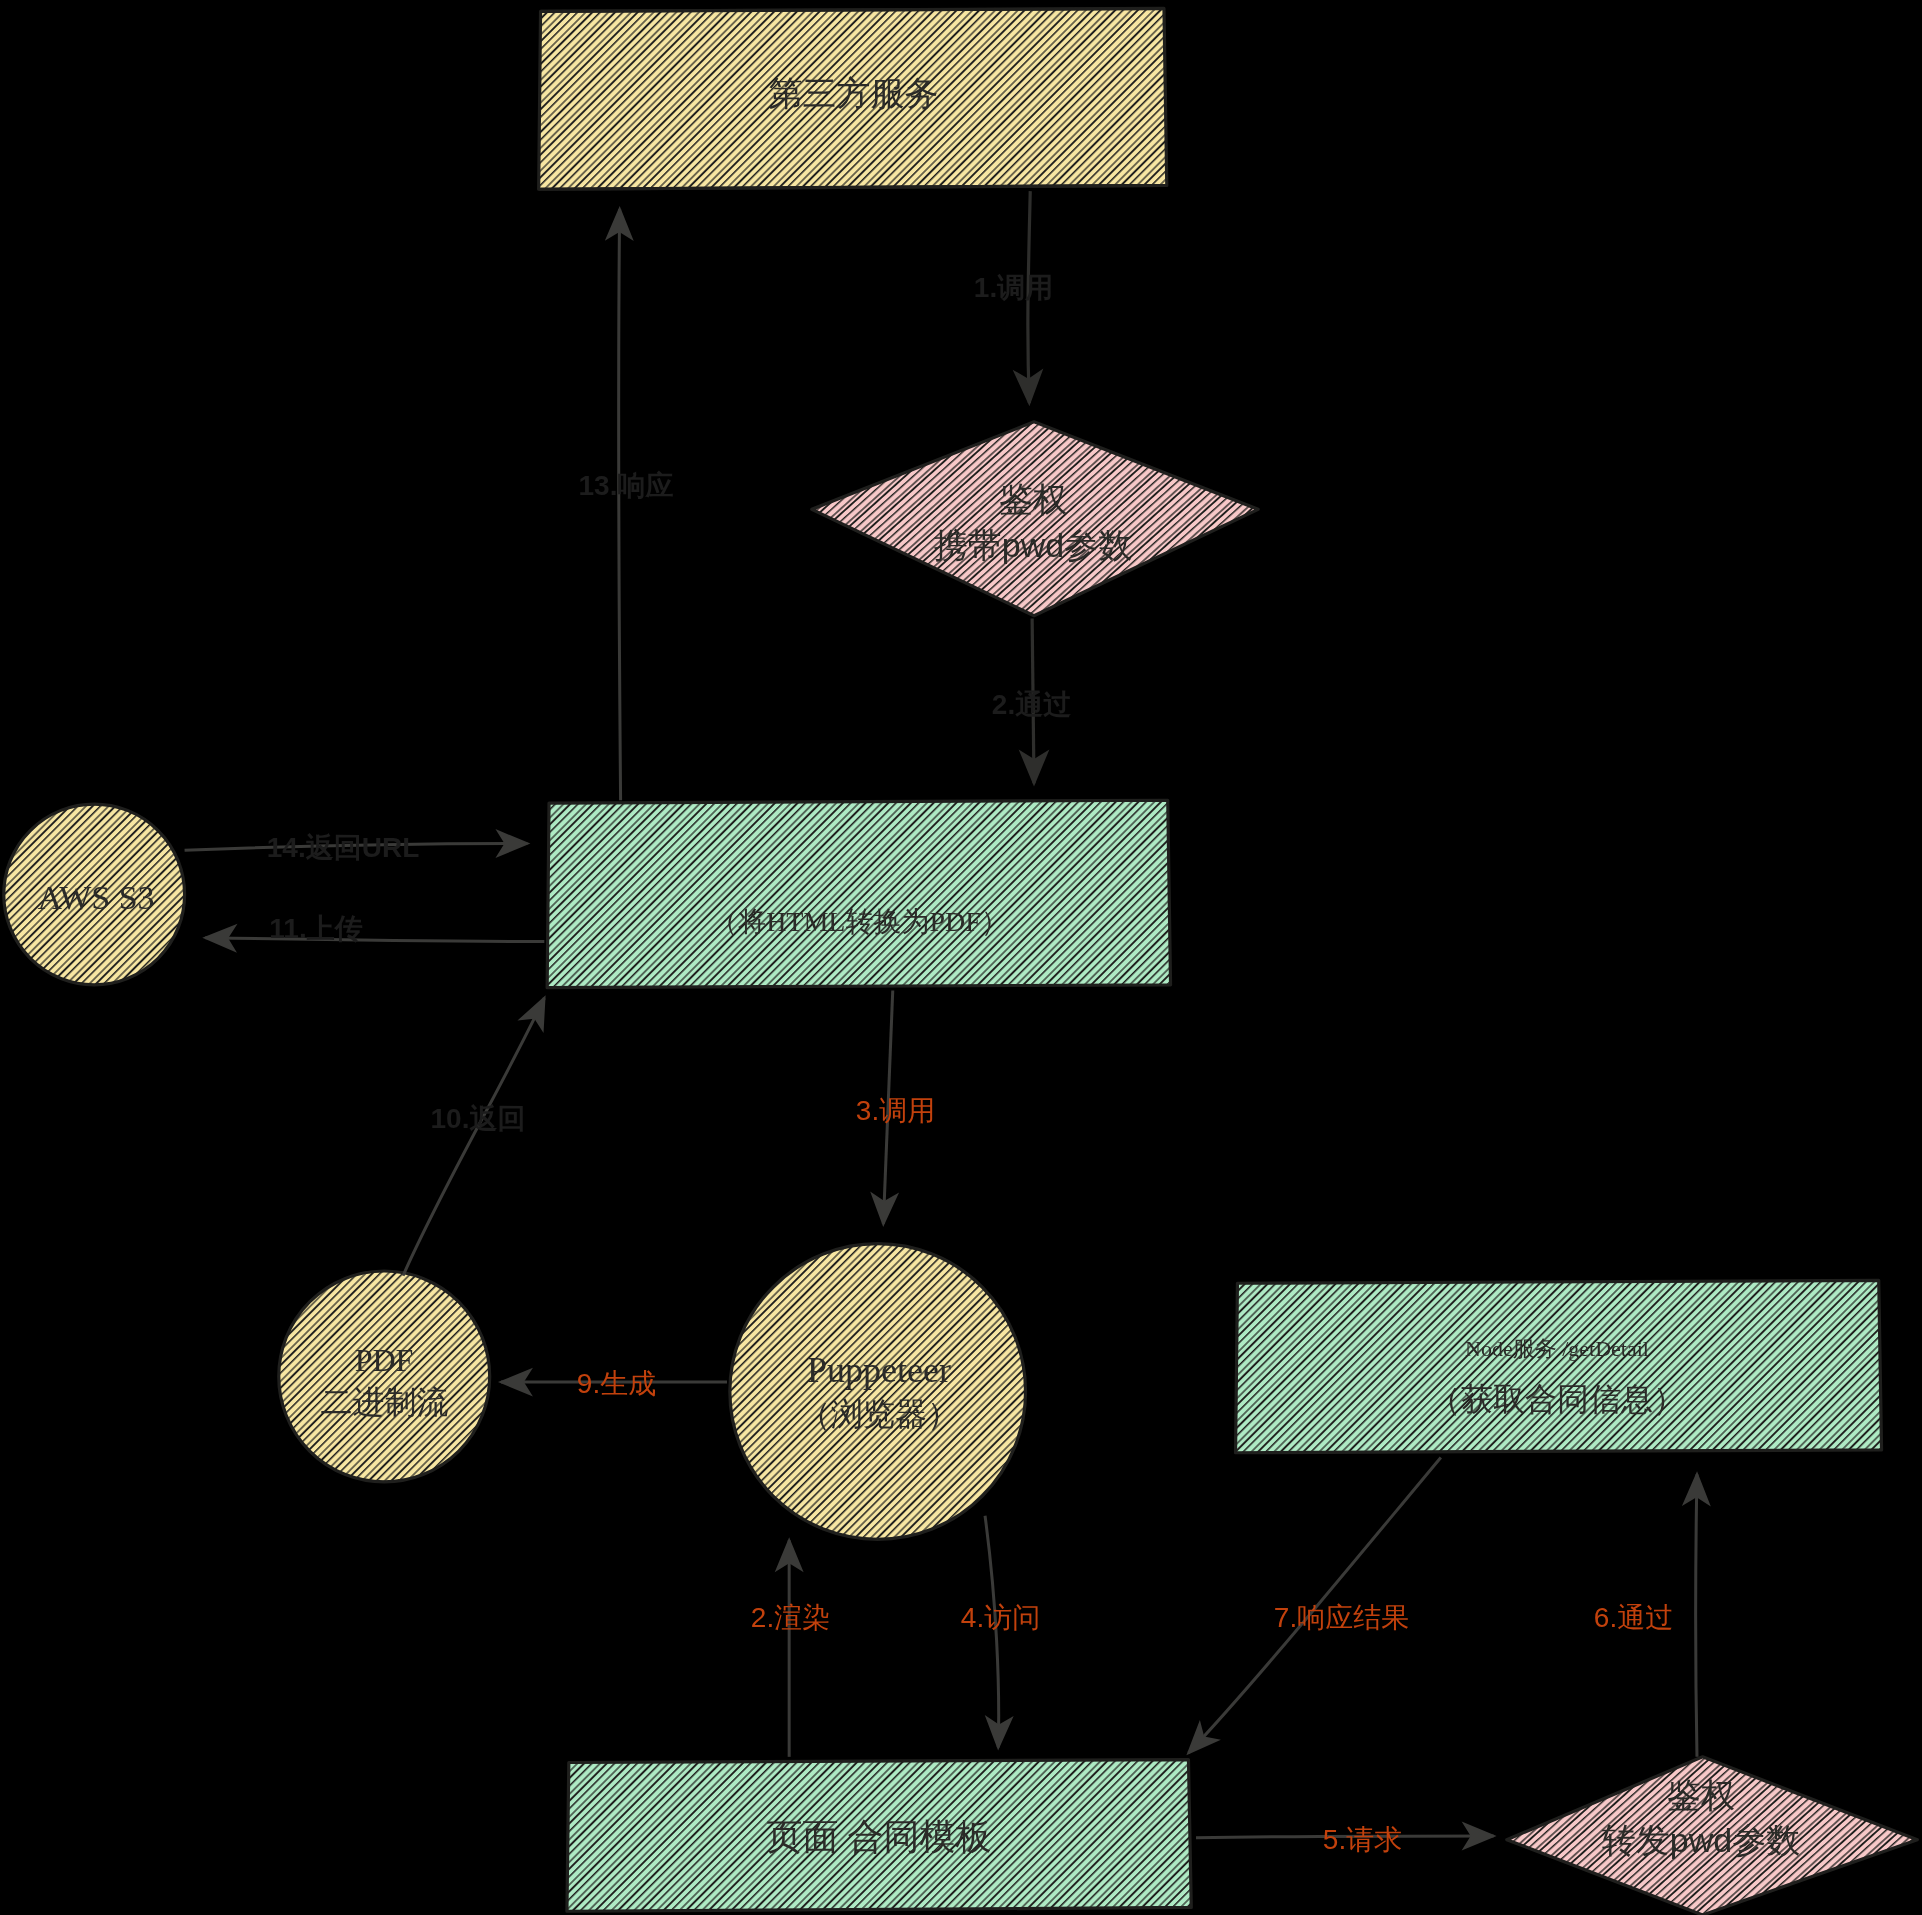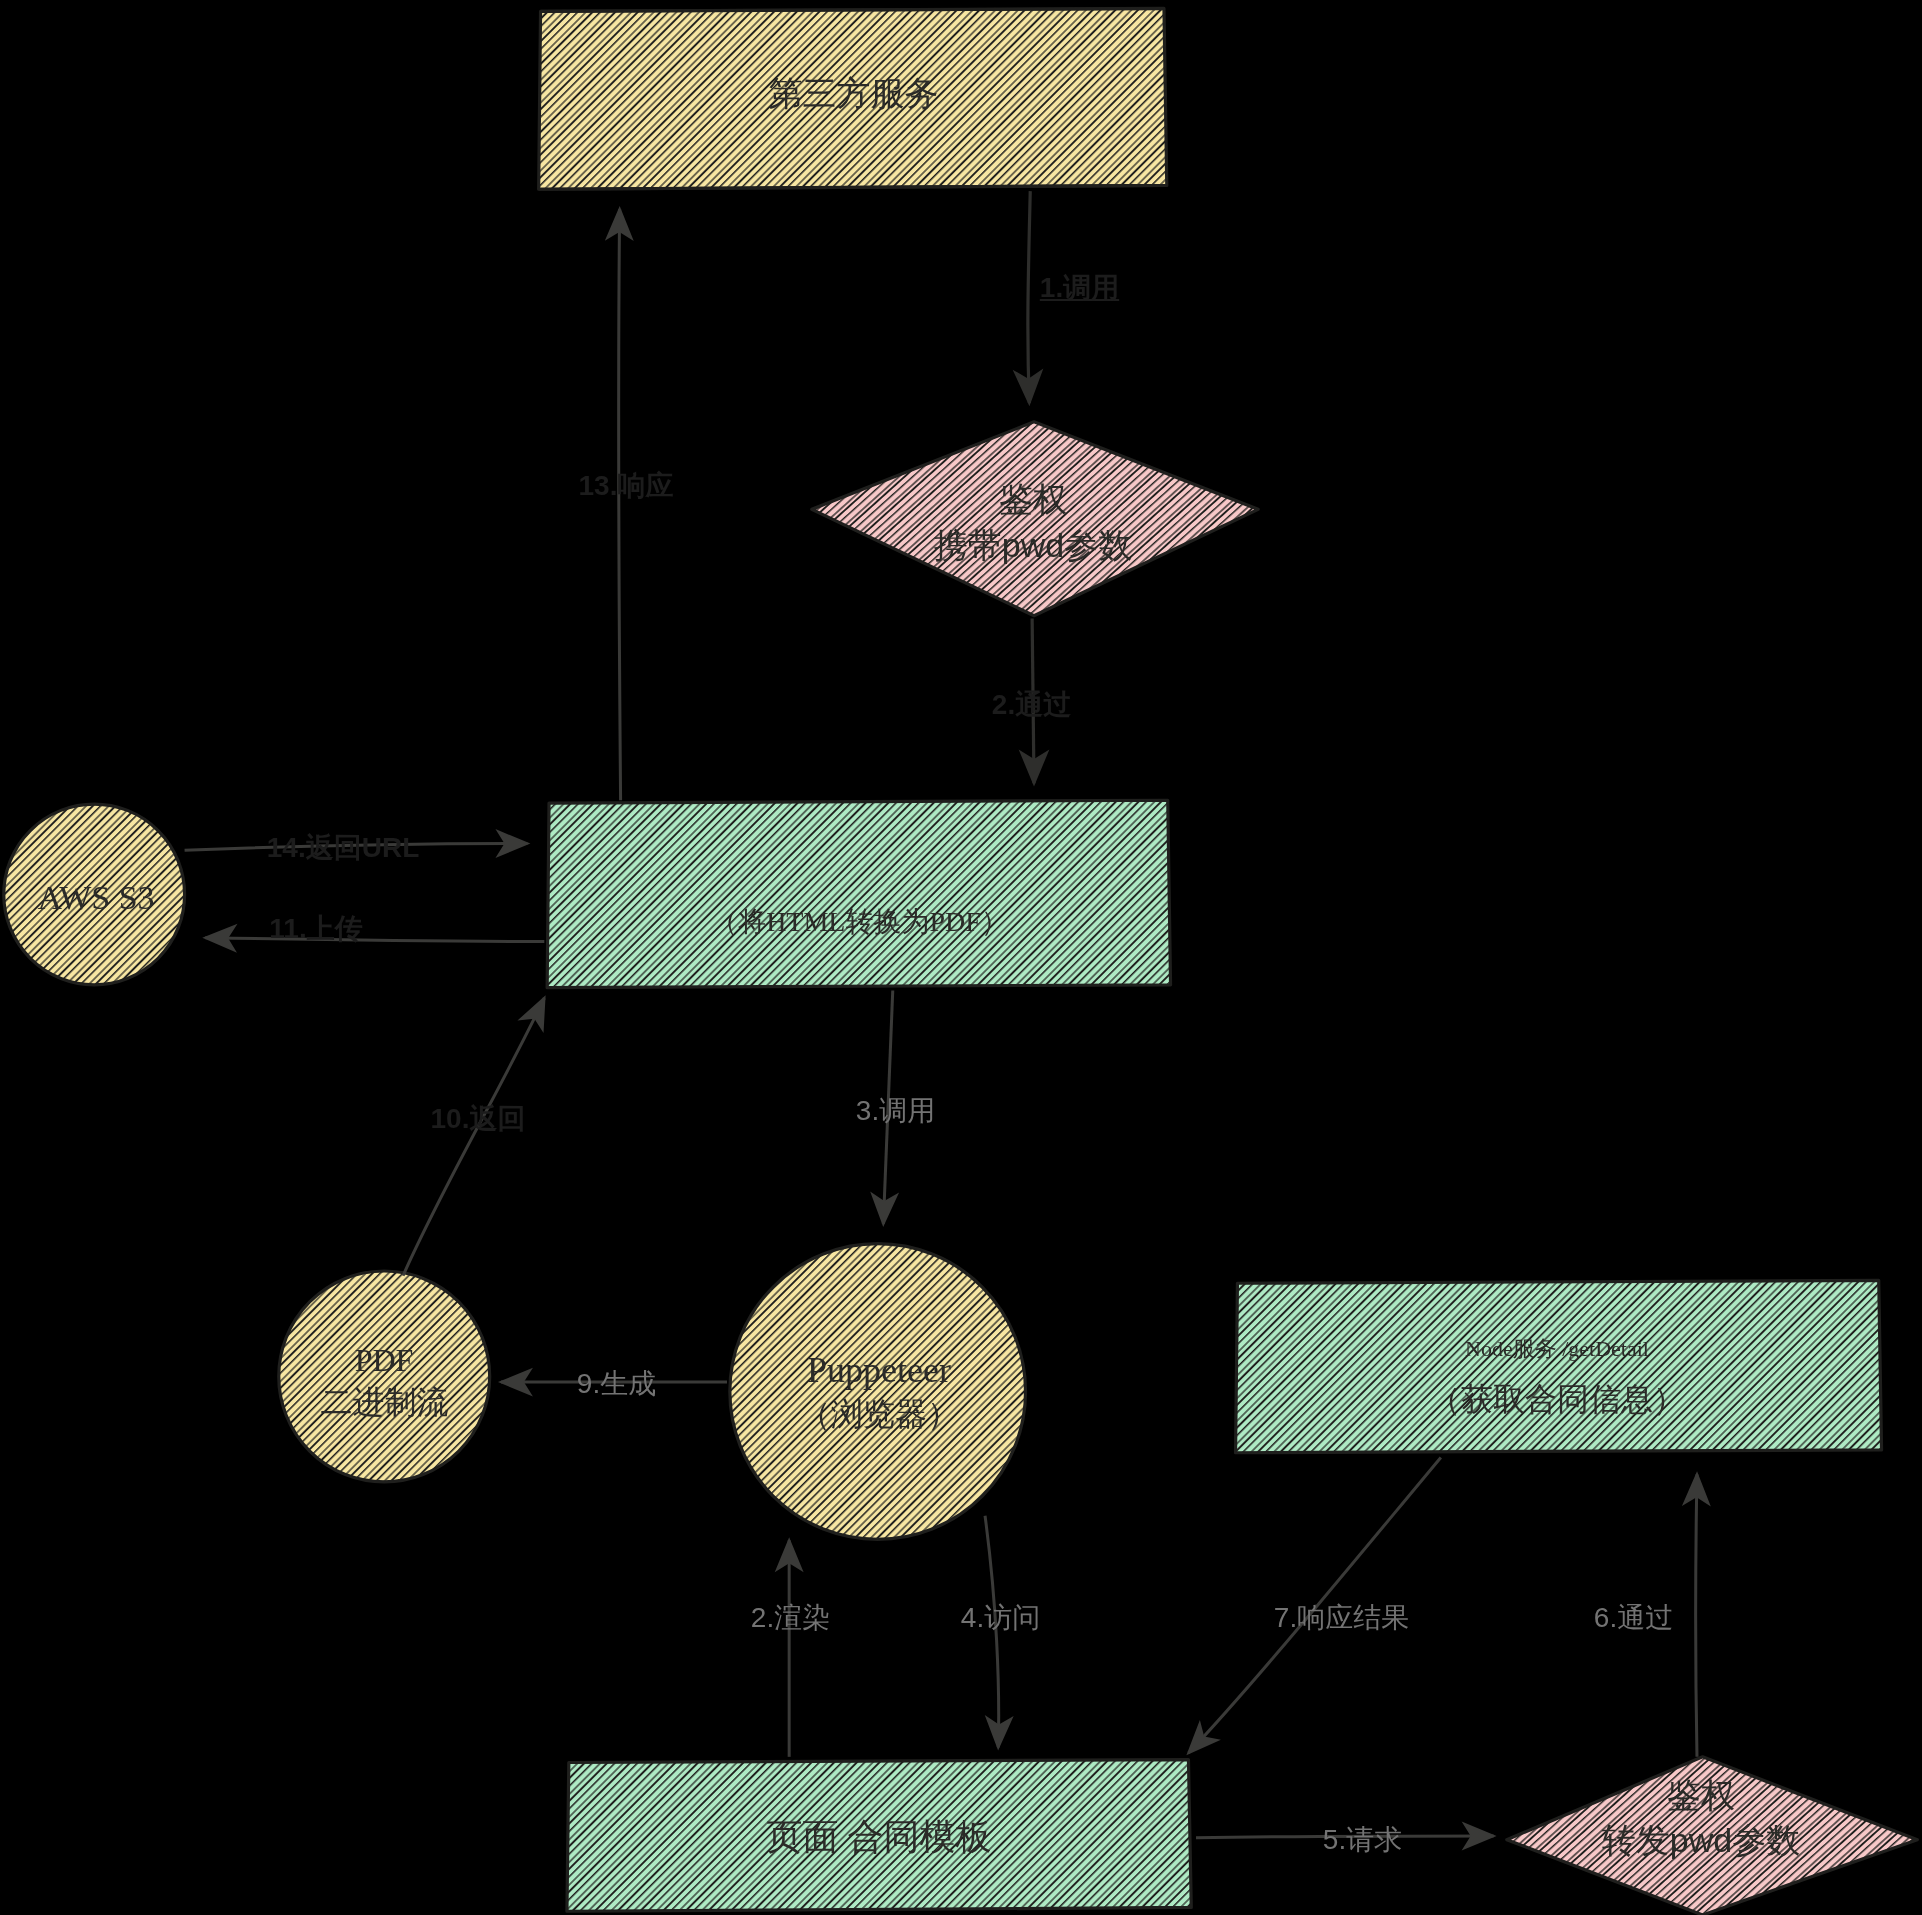--- a/index.html
+++ b/index.html
@@ -26,21 +26,21 @@
     color: #2b2b28;
     text-align: center;
     line-height: 1.25;
     white-space: pre-line;
     pointer-events: none;
     font-weight: 400;
   }
   .node-label.serif { font-family: "Liberation Serif", serif; }
   .edge-label {
     position: absolute;
-    color: #737373;
+    color: #c2410c;
     font-size: 28px;
     text-align: center;
     white-space: nowrap;
     pointer-events: none;
     font-family: "Liberation Sans", sans-serif;
   }
   .edge-label.dark { color: #1c1c1c; font-weight: 700; }
 </style>
 </head>
 <body>
@@ -182,21 +182,21 @@
   <div class="node-label serif" style="left:746px; top:1394px; width:266px; font-size:32px;">（浏览器）</div>
 
   <div class="node-label serif" style="left:1235px; top:1335px; width:644px; font-size:22px;">Node服务 /getDetail</div>
   <div class="node-label serif" style="left:1235px; top:1379px; width:644px; font-size:32px;text-align:center;">（获取合同信息）</div>
 
   <div class="node-label serif" style="left:569px; top:1815px; width:620px; font-size:36px;">页面 合同模板</div>
 
   <div class="node-label" style="left:1574px; top:1774px; width:254px; font-size:34px;">鉴权</div>
   <div class="node-label" style="left:1527px; top:1819px; width:348px; font-size:34px;">转发pwd参数</div>
 
-  <div class="edge-label dark" style="left:990px; top:269px; width:179px;text-decoration:underline;">1.调用</div>
+  <div class="edge-label dark" style="left:924px; top:269px; width:179px;">1.调用</div>
 
   <div class="edge-label dark" style="left:942px; top:686px; width:179px;">2.通过</div>
 
   <div class="edge-label" style="left:806px; top:1092px; width:179px;">3.调用</div>
 
   <div class="edge-label" style="left:911px; top:1599px; width:179px;">4.访问</div>
 
   <div class="edge-label" style="left:1273px; top:1821px; width:179px;">5.请求</div>
 
   <div class="edge-label" style="left:1544px; top:1599px; width:179px;">6.通过</div>

